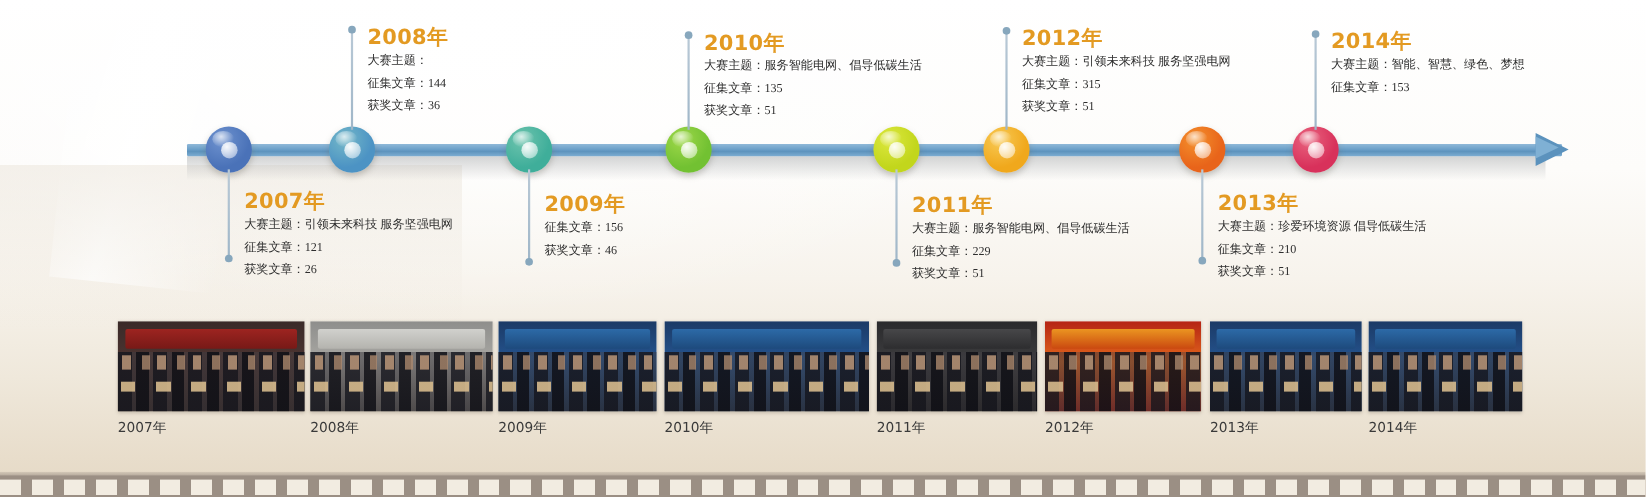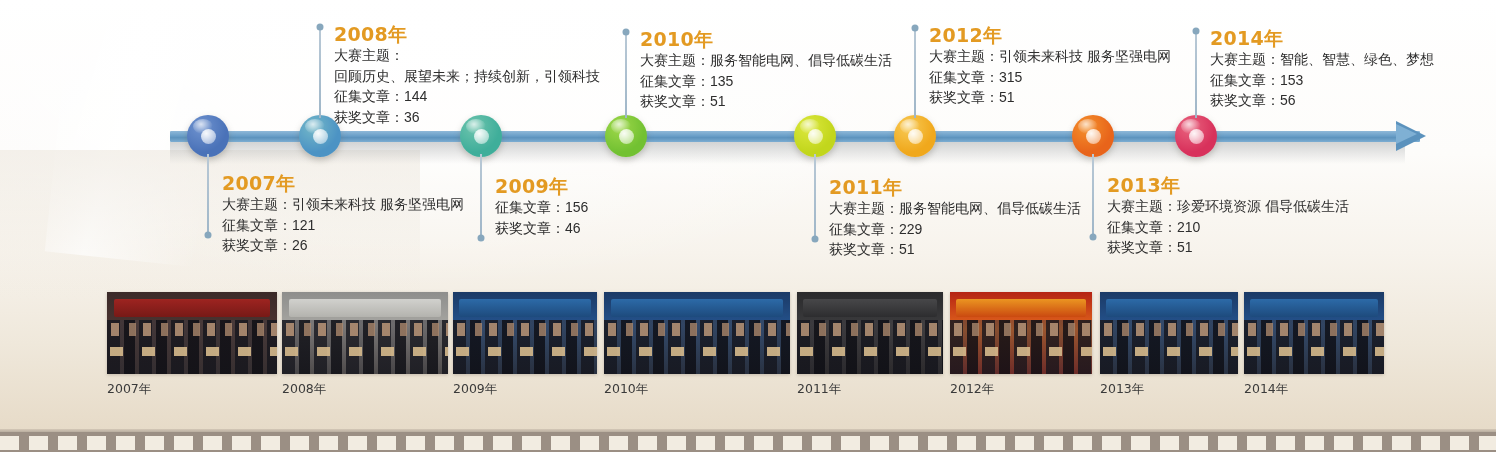--- a/index.html
+++ b/index.html
@@ -48,22 +48,22 @@
   
   .stem{position:absolute;width:2px;background:linear-gradient(to bottom,#b9c9d6,#9fb6c8);
     transform:translateX(-50%);}
   .stem-dot{position:absolute;width:7px;height:7px;border-radius:50%;background:#87a7bd;
     transform:translate(-50%,-50%);}
 
   
   .callout{position:absolute;white-space:nowrap;}
   .c-year{font-size:19px;font-weight:bold;color:#e39a22;line-height:22px;letter-spacing:.3px;
     font-family:"DejaVu Sans","Liberation Sans",sans-serif;}
-  .c-line{font-size:14px;color:#2e2e2e;line-height:20.5px;
-    font-family:Liberation Sans, sans-serif;}
+  .c-line{font-size:11px;color:#2e2e2e;line-height:20.5px;
+    font-family:Liberation Serif, serif;}
 
   
   .photo-wrap{position:absolute;}
   .photo{position:relative;width:100%;height:82px;overflow:hidden;
     box-shadow:0 1px 3px rgba(120,110,95,.35);}
   .photo .scene{position:absolute;inset:0;}
   .photo .banner{position:absolute;left:4%;right:4%;top:8%;height:22%;border-radius:2px;}
   .photo-cap{margin-top:7px;font-size:12.5px;color:#3a3a3a;
     font-family:"DejaVu Sans","Liberation Sans",sans-serif;}
 
@@ -127,21 +127,20 @@
       <div class="node" style="left: 320px;">
         <div class="ring" style="background:radial-gradient(circle at 34% 28%, #74b8c8, #4c93c4 62%, #4c93c4 100%);box-shadow:0 3px 6px rgba(110,105,95,.35);"></div>
         <div class="gloss"></div>
         <div class="hole"></div>
       </div>
       <div class="stem" style="left: 320px; top: 27px; height: 91px;"></div>
       <div class="stem-dot" style="left: 320px; top: 27px;"></div>
       <div class="callout" style="left: 334px; top: 23px;">
         <div class="c-year">2008年</div>
         <div class="c-line">大赛主题：</div>
-        <div class="c-line">回顾历史、展望未来；持续创新，引领科技</div>
         <div class="c-line">征集文章：144</div>
         <div class="c-line">获奖文章：36</div>
       </div>
       <div class="node" style="left: 481px;">
         <div class="ring" style="background:radial-gradient(circle at 34% 28%, #6ec4ae, #3fae9a 62%, #3fae9a 100%);box-shadow:0 3px 6px rgba(110,105,95,.35);"></div>
         <div class="gloss"></div>
         <div class="hole"></div>
       </div>
       <div class="stem" style="left: 481px; top: 154px; height: 84px;"></div>
       <div class="stem-dot" style="left: 481px; top: 238px;"></div>
@@ -206,21 +205,20 @@
         <div class="ring" style="background:radial-gradient(circle at 34% 28%, #e9647f, #d8315b 62%, #d8315b 100%);box-shadow:0 3px 6px rgba(110,105,95,.35);"></div>
         <div class="gloss"></div>
         <div class="hole"></div>
       </div>
       <div class="stem" style="left: 1196px; top: 31px; height: 87px;"></div>
       <div class="stem-dot" style="left: 1196px; top: 31px;"></div>
       <div class="callout" style="left: 1210px; top: 27px;">
         <div class="c-year">2014年</div>
         <div class="c-line">大赛主题：智能、智慧、绿色、梦想</div>
         <div class="c-line">征集文章：153</div>
-        <div class="c-line">获奖文章：56</div>
       </div>
     </div>
 
   <div id="gallery-layer">
       <div class="photo-wrap" style="left: 107px; top: 292px; width: 170px;">
         <div class="photo">
           <div class="scene" style="background:linear-gradient(to bottom,#3a2a28 0%,#4a3330 38%,#2a1f1e 100%);"></div>
           <div class="banner" style="background:linear-gradient(to bottom,#a8231f,#7d1714);opacity:.9;"></div>
           <div class="crowd"></div>
           <div class="heads"></div>

